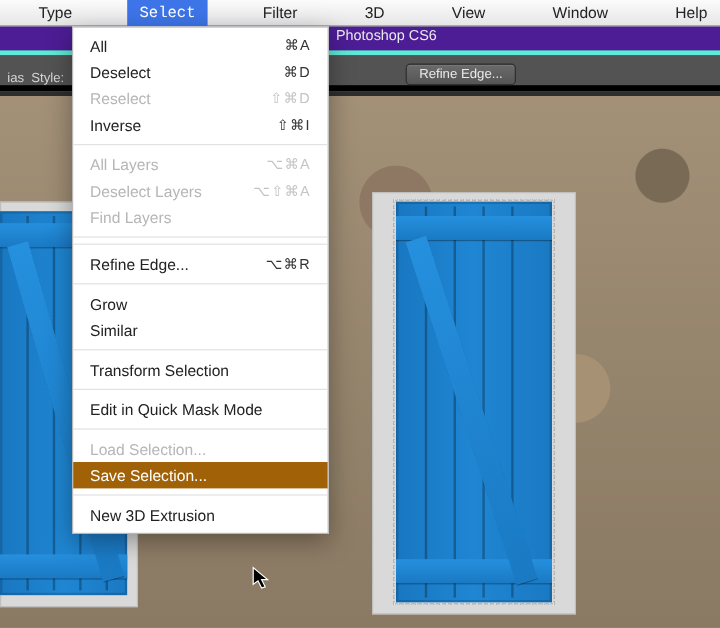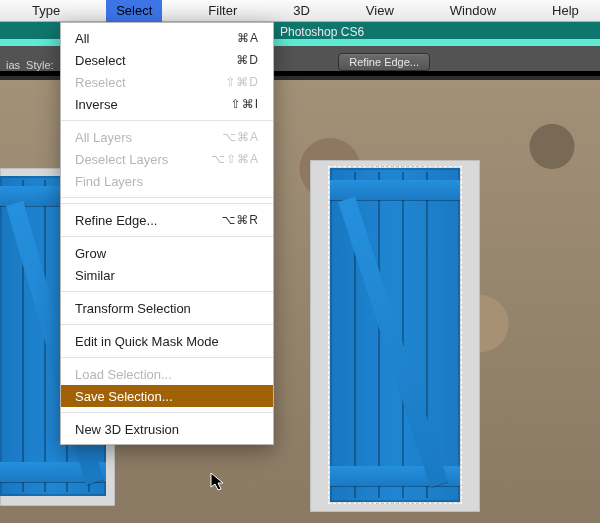--- a/index.html
+++ b/index.html
@@ -25,40 +25,41 @@
   }
   .menubar .menu-item {
     padding: 2px 10px;
     height: 22px;
     line-height: 18px;
     color: #222;
     cursor: default;
   }
   .menubar .menu-item.active {
     background: #3d74e8;
-    color: #000000;
+    color: #ffffff;
+    font-family: Liberation Mono, monospace;
   }
   .menubar .tray {
     margin-left: auto;
     display: flex;
     align-items: center;
     gap: 8px;
     padding-right: 10px;
   }
   .tray svg { width: 16px; height: 16px; }
   .tray .ico { color:#333; display:inline-flex; }
 
   .app-bar {
     height: 24px;
-    background:#0f766e;
+    background:#4c1d95;
     color:#eaeaea;
     font-size:12px;
     display:flex;
-    align-items:flex-end;
-    border-bottom:7px solid #5eead4;
+    align-items:flex-start;
+    border-bottom:4px solid #5eead4;
   }
   .app-title { margin-left: 280px; }
 
   .opt-bar {
     height: 30px;
     background:#535353;
     border-bottom:5px solid #000000;
     display:flex;
     align-items:flex-end;
     color:#d6d6d6;

